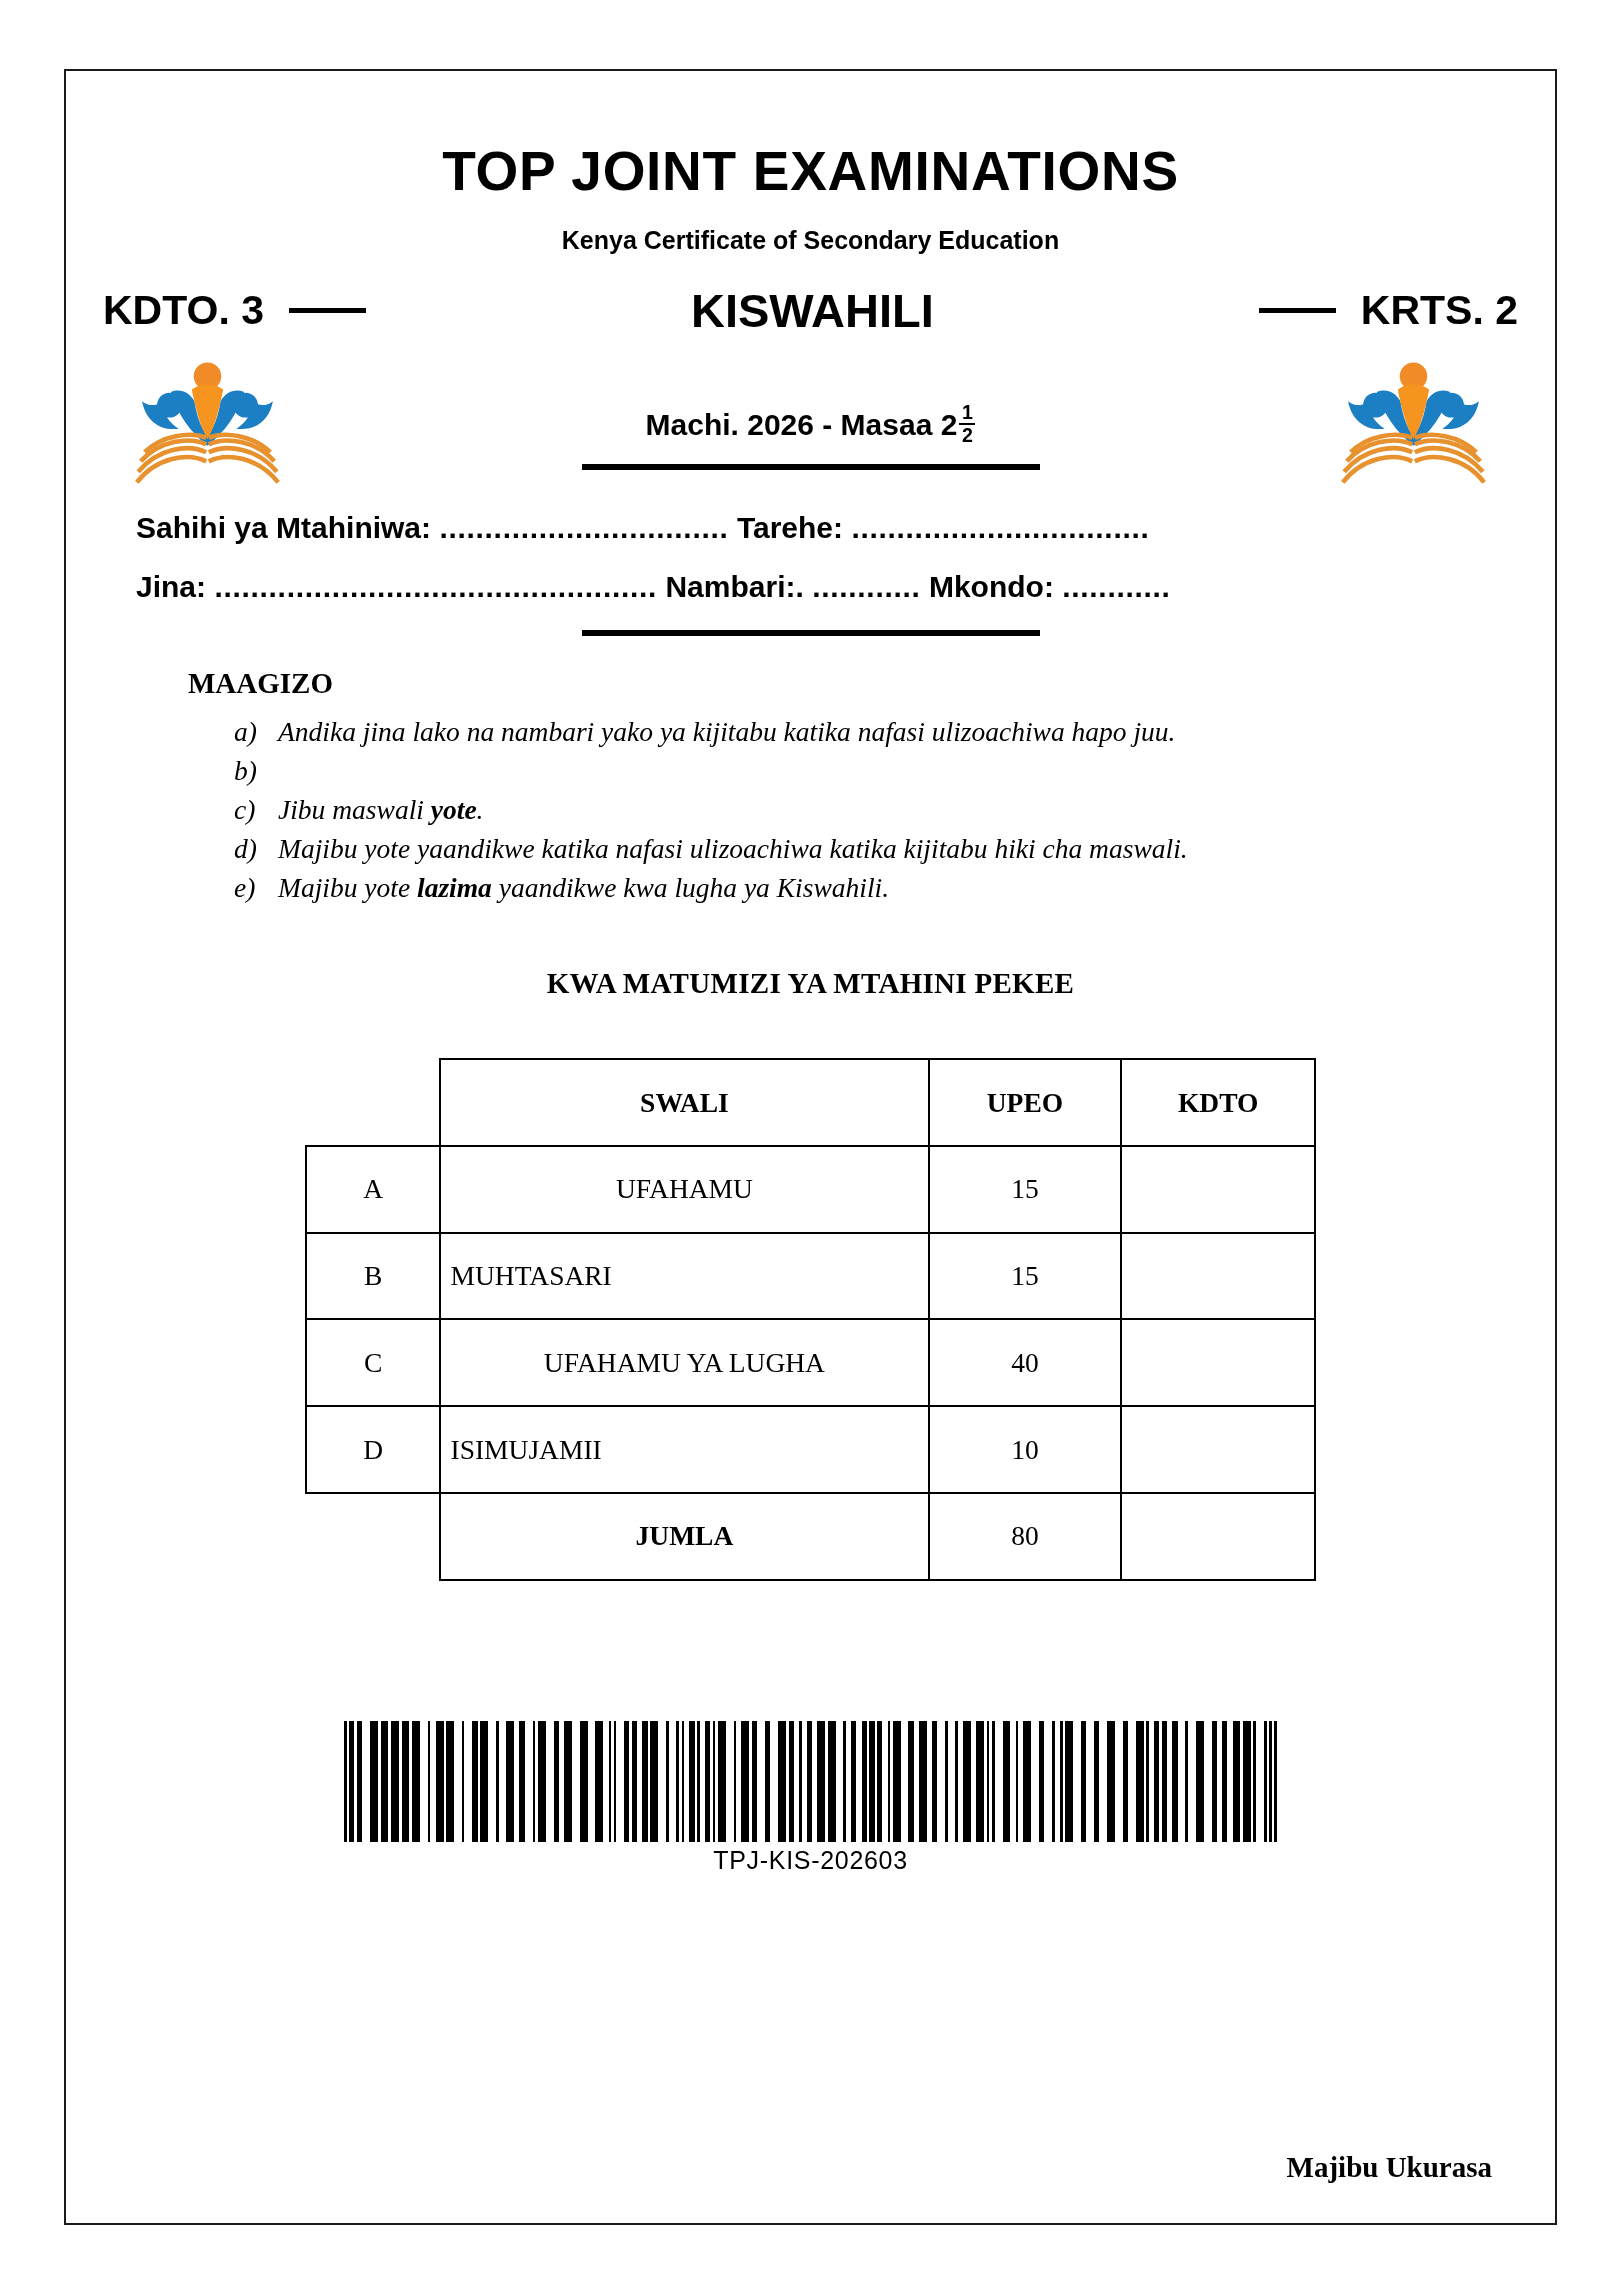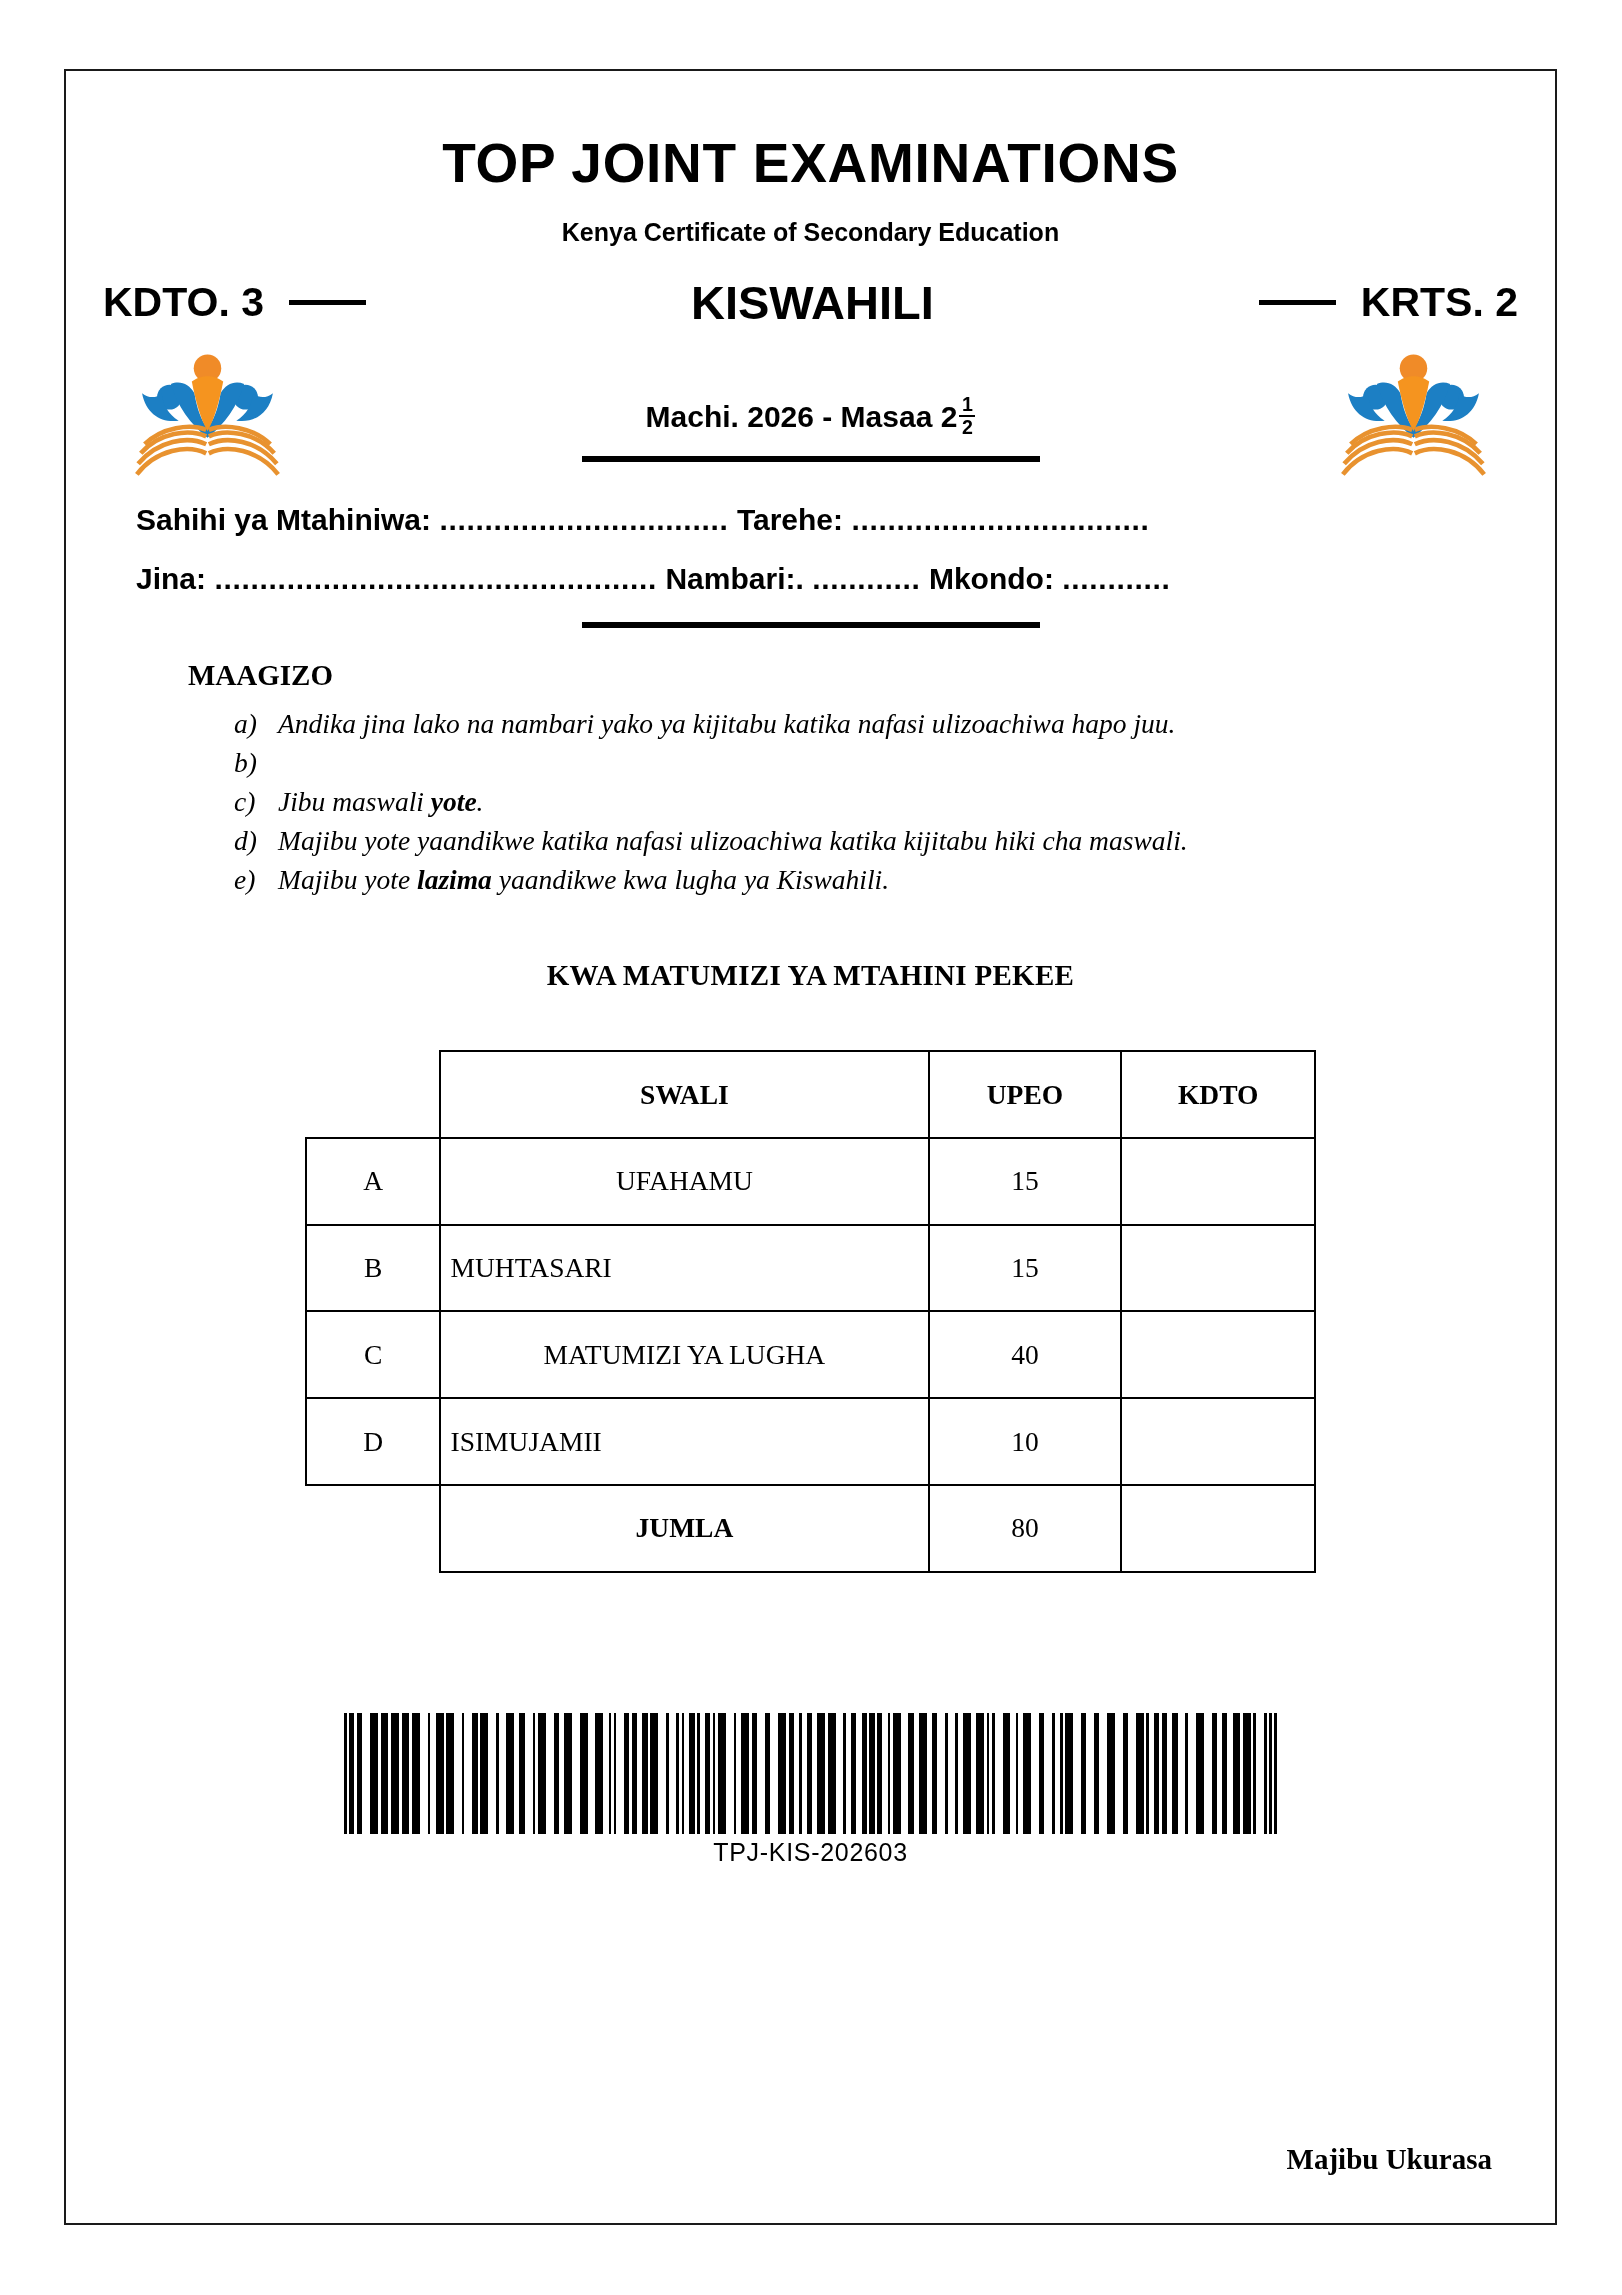--- a/index.html
+++ b/index.html
@@ -22,21 +22,21 @@
     top: 69px;
     width: 1493px;
     height: 2156px;
     border: 2px solid #1a1a1a;
     box-sizing: border-box;
   }
 
   .content {
     position: absolute;
     left: 64px;
-    top: 61px;
+    top: 69px;
     width: 1493px;
     height: 2156px;
     box-sizing: border-box;
     border-radius: 29px;
   }
 
   
   .exam-title {
     text-align: center;
     font-family: "Liberation Sans", sans-serif;
@@ -400,21 +400,21 @@
         <td class="col-alama"></td>
       </tr>
       <tr>
         <td class="col-letter">B</td>
         <td class="col-swali swali-label-left">MUHTASARI</td>
         <td class="col-upeo">15</td>
         <td class="col-alama"></td>
       </tr>
       <tr>
         <td class="col-letter">C</td>
-        <td class="col-swali swali-label">MATUMIZI YA LUGHA</td>
+        <td class="col-swali swali-label">UFAHAMU YA LUGHA</td>
         <td class="col-upeo">40</td>
         <td class="col-alama"></td>
       </tr>
       <tr>
         <td class="col-letter">D</td>
         <td class="col-swali swali-label-left">ISIMUJAMII</td>
         <td class="col-upeo">10</td>
         <td class="col-alama"></td>
       </tr>
       <tr>

